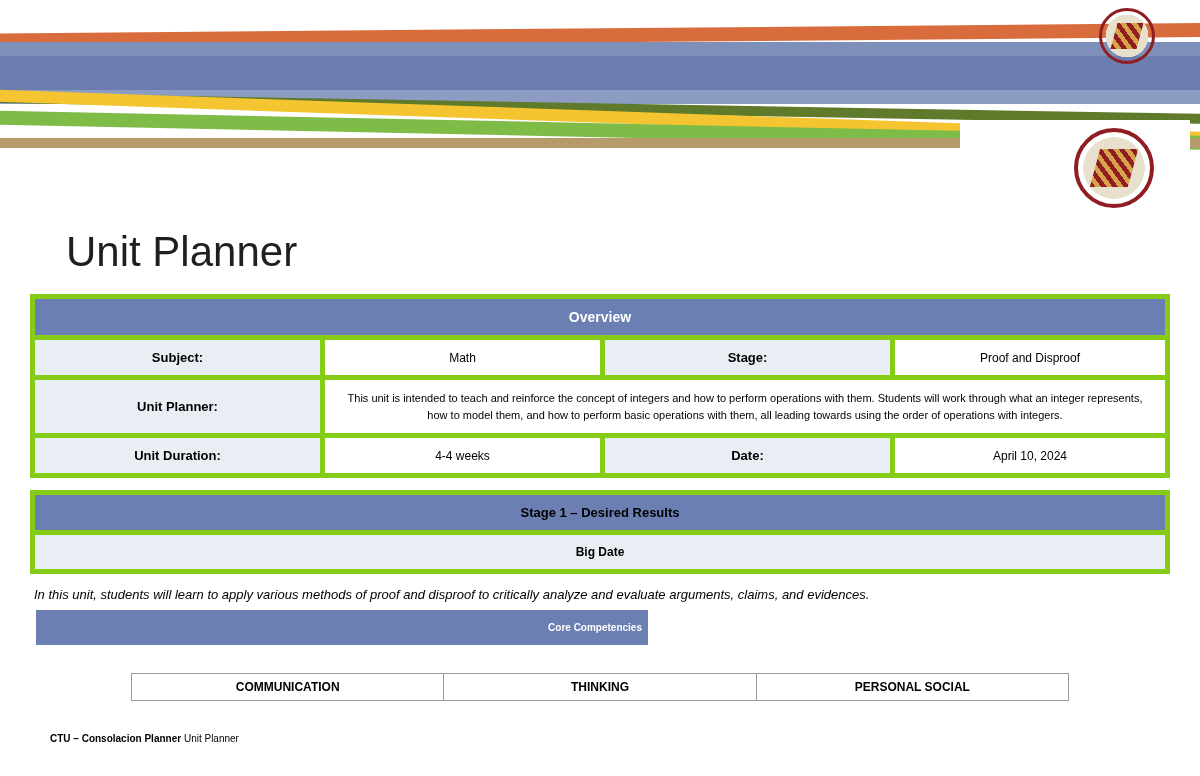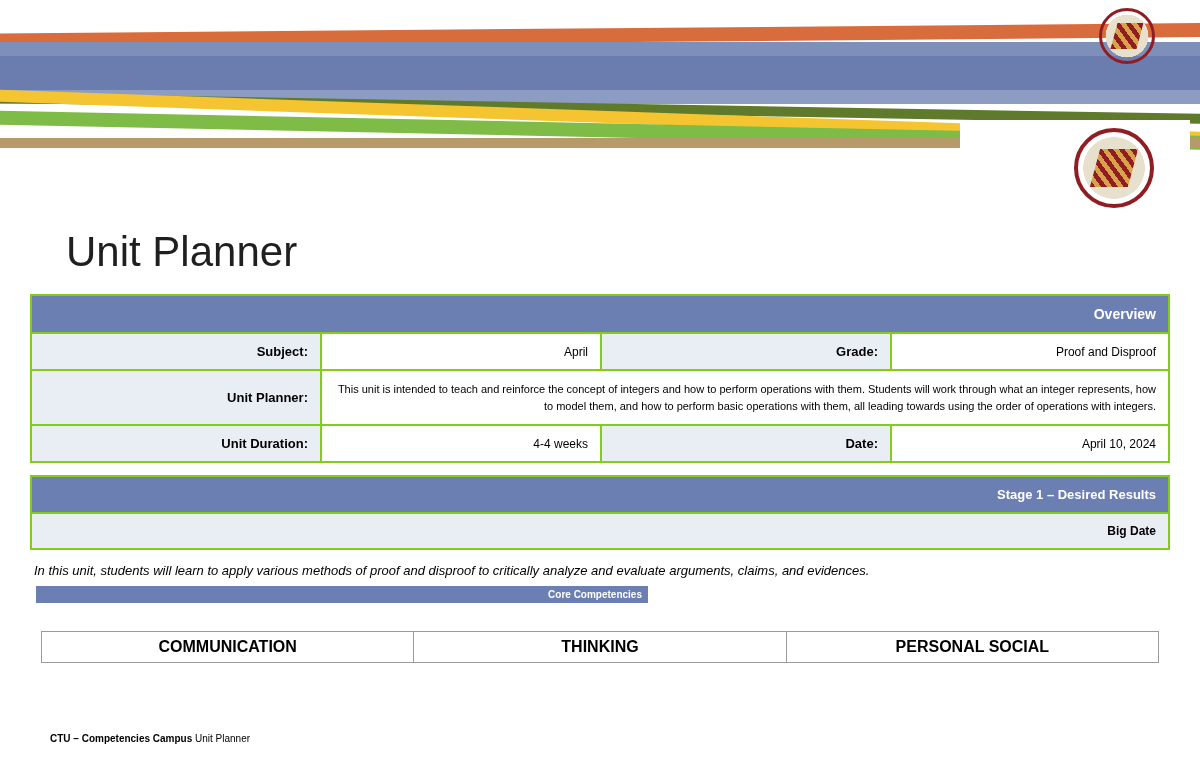--- a/index.html
+++ b/index.html
@@ -68,35 +68,35 @@
     }
 
     
     .tbl {
       width: 1140px;
       margin: 0 auto 12px auto;
       border-collapse: collapse;
       font-size: 12px;
     }
     .tbl th, .tbl td {
-      border: 2px solid #84cc16;
+      border: 5px solid #84cc16;
       padding: 10px 12px;
-      text-align: right;
+      text-align: center;
       vertical-align: middle;
     }
     .hdr-blue {
       background: #6c7fb2;
       color: #fff;
       text-align: center;
       font-weight: bold;
       font-size: 14px;
     }
     .hdr-blue-sm {
       background: #6c7fb2;
-      color: #ffffff;
+      color: #000000;
       text-align: center;
       font-weight: bold;
       font-size: 13px;
     }
     .label-cell {
       background: #e9edf4;
       font-weight: bold;
       width: 290px;
       font-size: 13px;
     }
@@ -118,28 +118,28 @@
     }
 
     .core-comp-bar {
       width: 612px;
       margin: 4px 0 16px 36px;
       background: #6c7fb2;
       color: #fff;
       font-size: 10px;
       font-weight: bold;
       text-align: right;
-      padding: 3px 6px;
+      padding: 12px 6px;
     }
 
     .comp-table {
-      width: 1118px;
+      width: 938px;
       margin: 28px auto 0 auto;
       border-collapse: collapse;
-      font-size: 16px;
+      font-size: 12px;
     }
     .comp-table td {
       border: 1px solid #9a9a9a;
       padding: 6px 10px;
       text-align: center;
       font-weight: bold;
       width: 33.3%;
     }
 
     .footer {
@@ -174,22 +174,22 @@
 
 <h1 class="page-title">Unit Planner</h1>
 
 <table class="tbl">
   <tbody>
       <tr>
     <th class="hdr-blue" colspan="4">Overview</th>
   </tr>
   <tr>
     <td class="label-cell">Subject:</td>
-    <td style="width:280px">April</td>
-    <td class="label-cell">Grade:</td>
+    <td style="width:280px">Math</td>
+    <td class="label-cell">Stage:</td>
     <td>Proof and Disproof</td>
   </tr>
   <tr>
     <td class="label-cell">Unit Planner:</td>
     <td colspan="3" class="desc">This unit is intended to teach and reinforce the concept of integers and how to perform operations with them.  Students will work through what an integer represents, how to model them, and how to perform basic operations with them, all leading towards using the order of operations with integers.</td>
   </tr>
   <tr>
     <td class="label-cell">Unit Duration:</td>
     <td>4-4 weeks</td>
     <td class="label-cell">Date:</td>
@@ -217,14 +217,14 @@
   <tbody>
       <tr>
     <td>COMMUNICATION</td>
     <td>THINKING</td>
     <td>PERSONAL SOCIAL</td>
   </tr>
 </tbody>
   </table>
 
 <div class="footer">
-  <span class="bold">CTU – Competencies Campus</span><span> Unit Planner</span>
+  <span class="bold">CTU – Consolacion Planner</span><span> Unit Planner</span>
 </div>
 
 </body></html>

